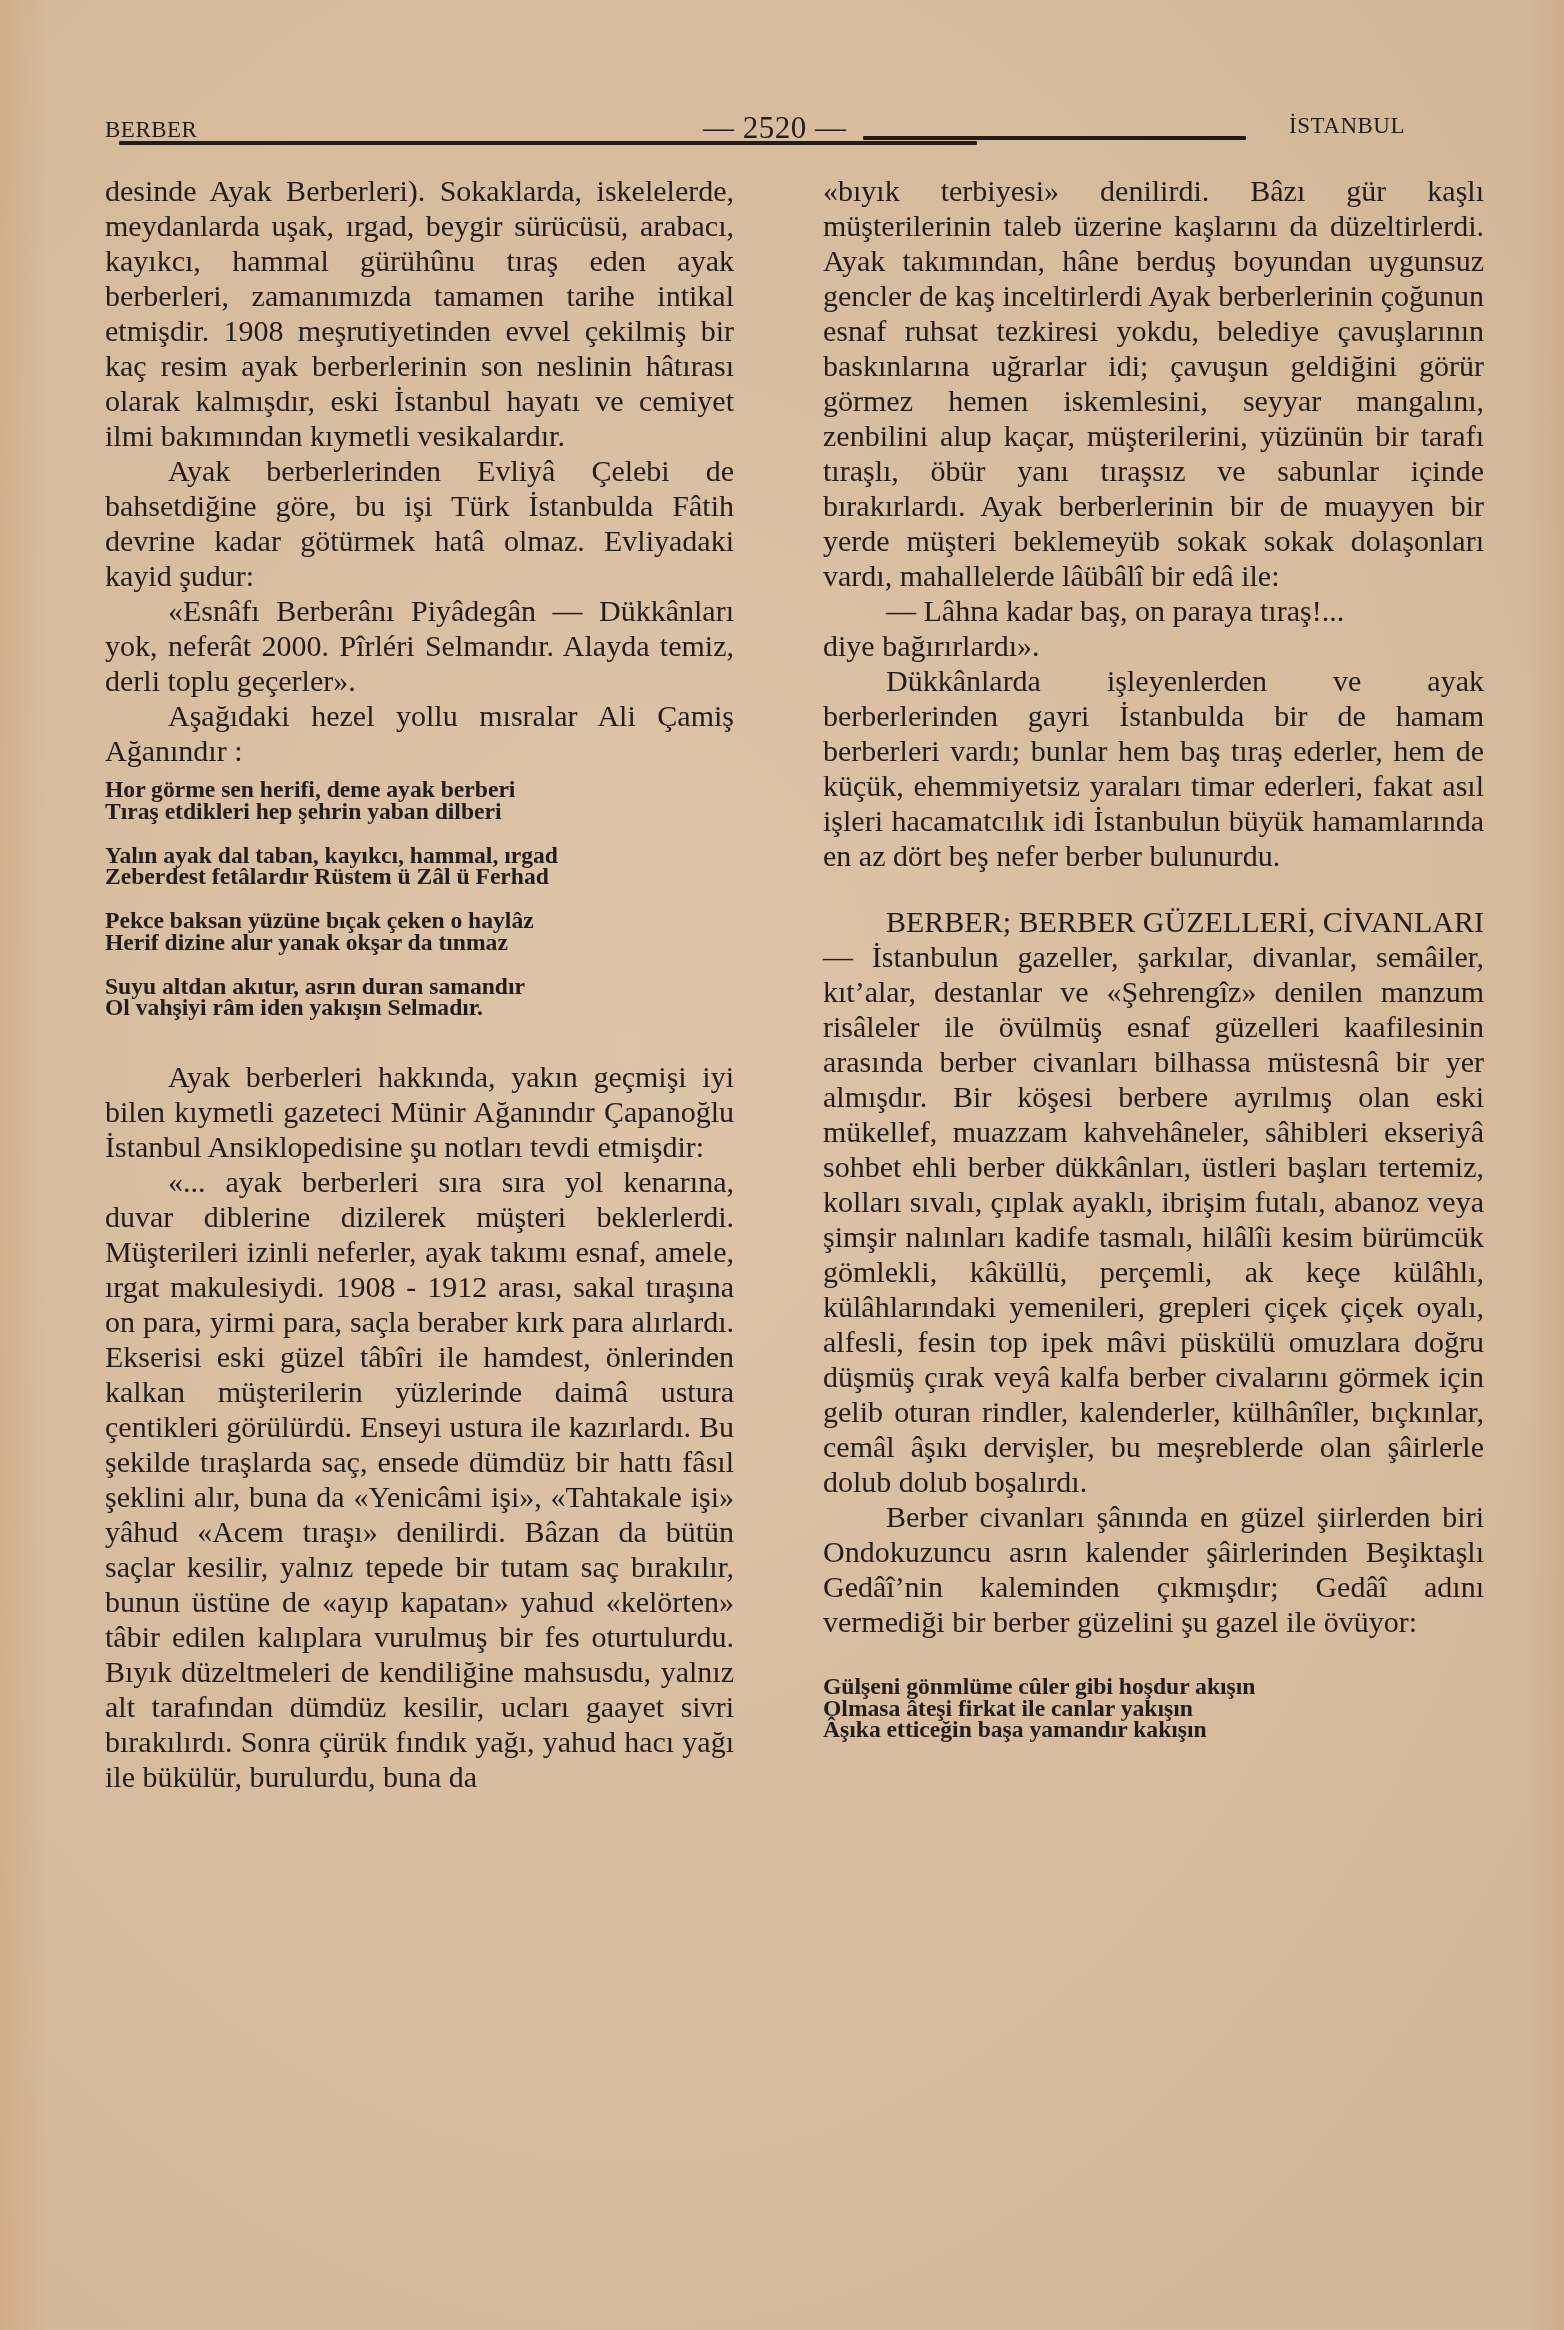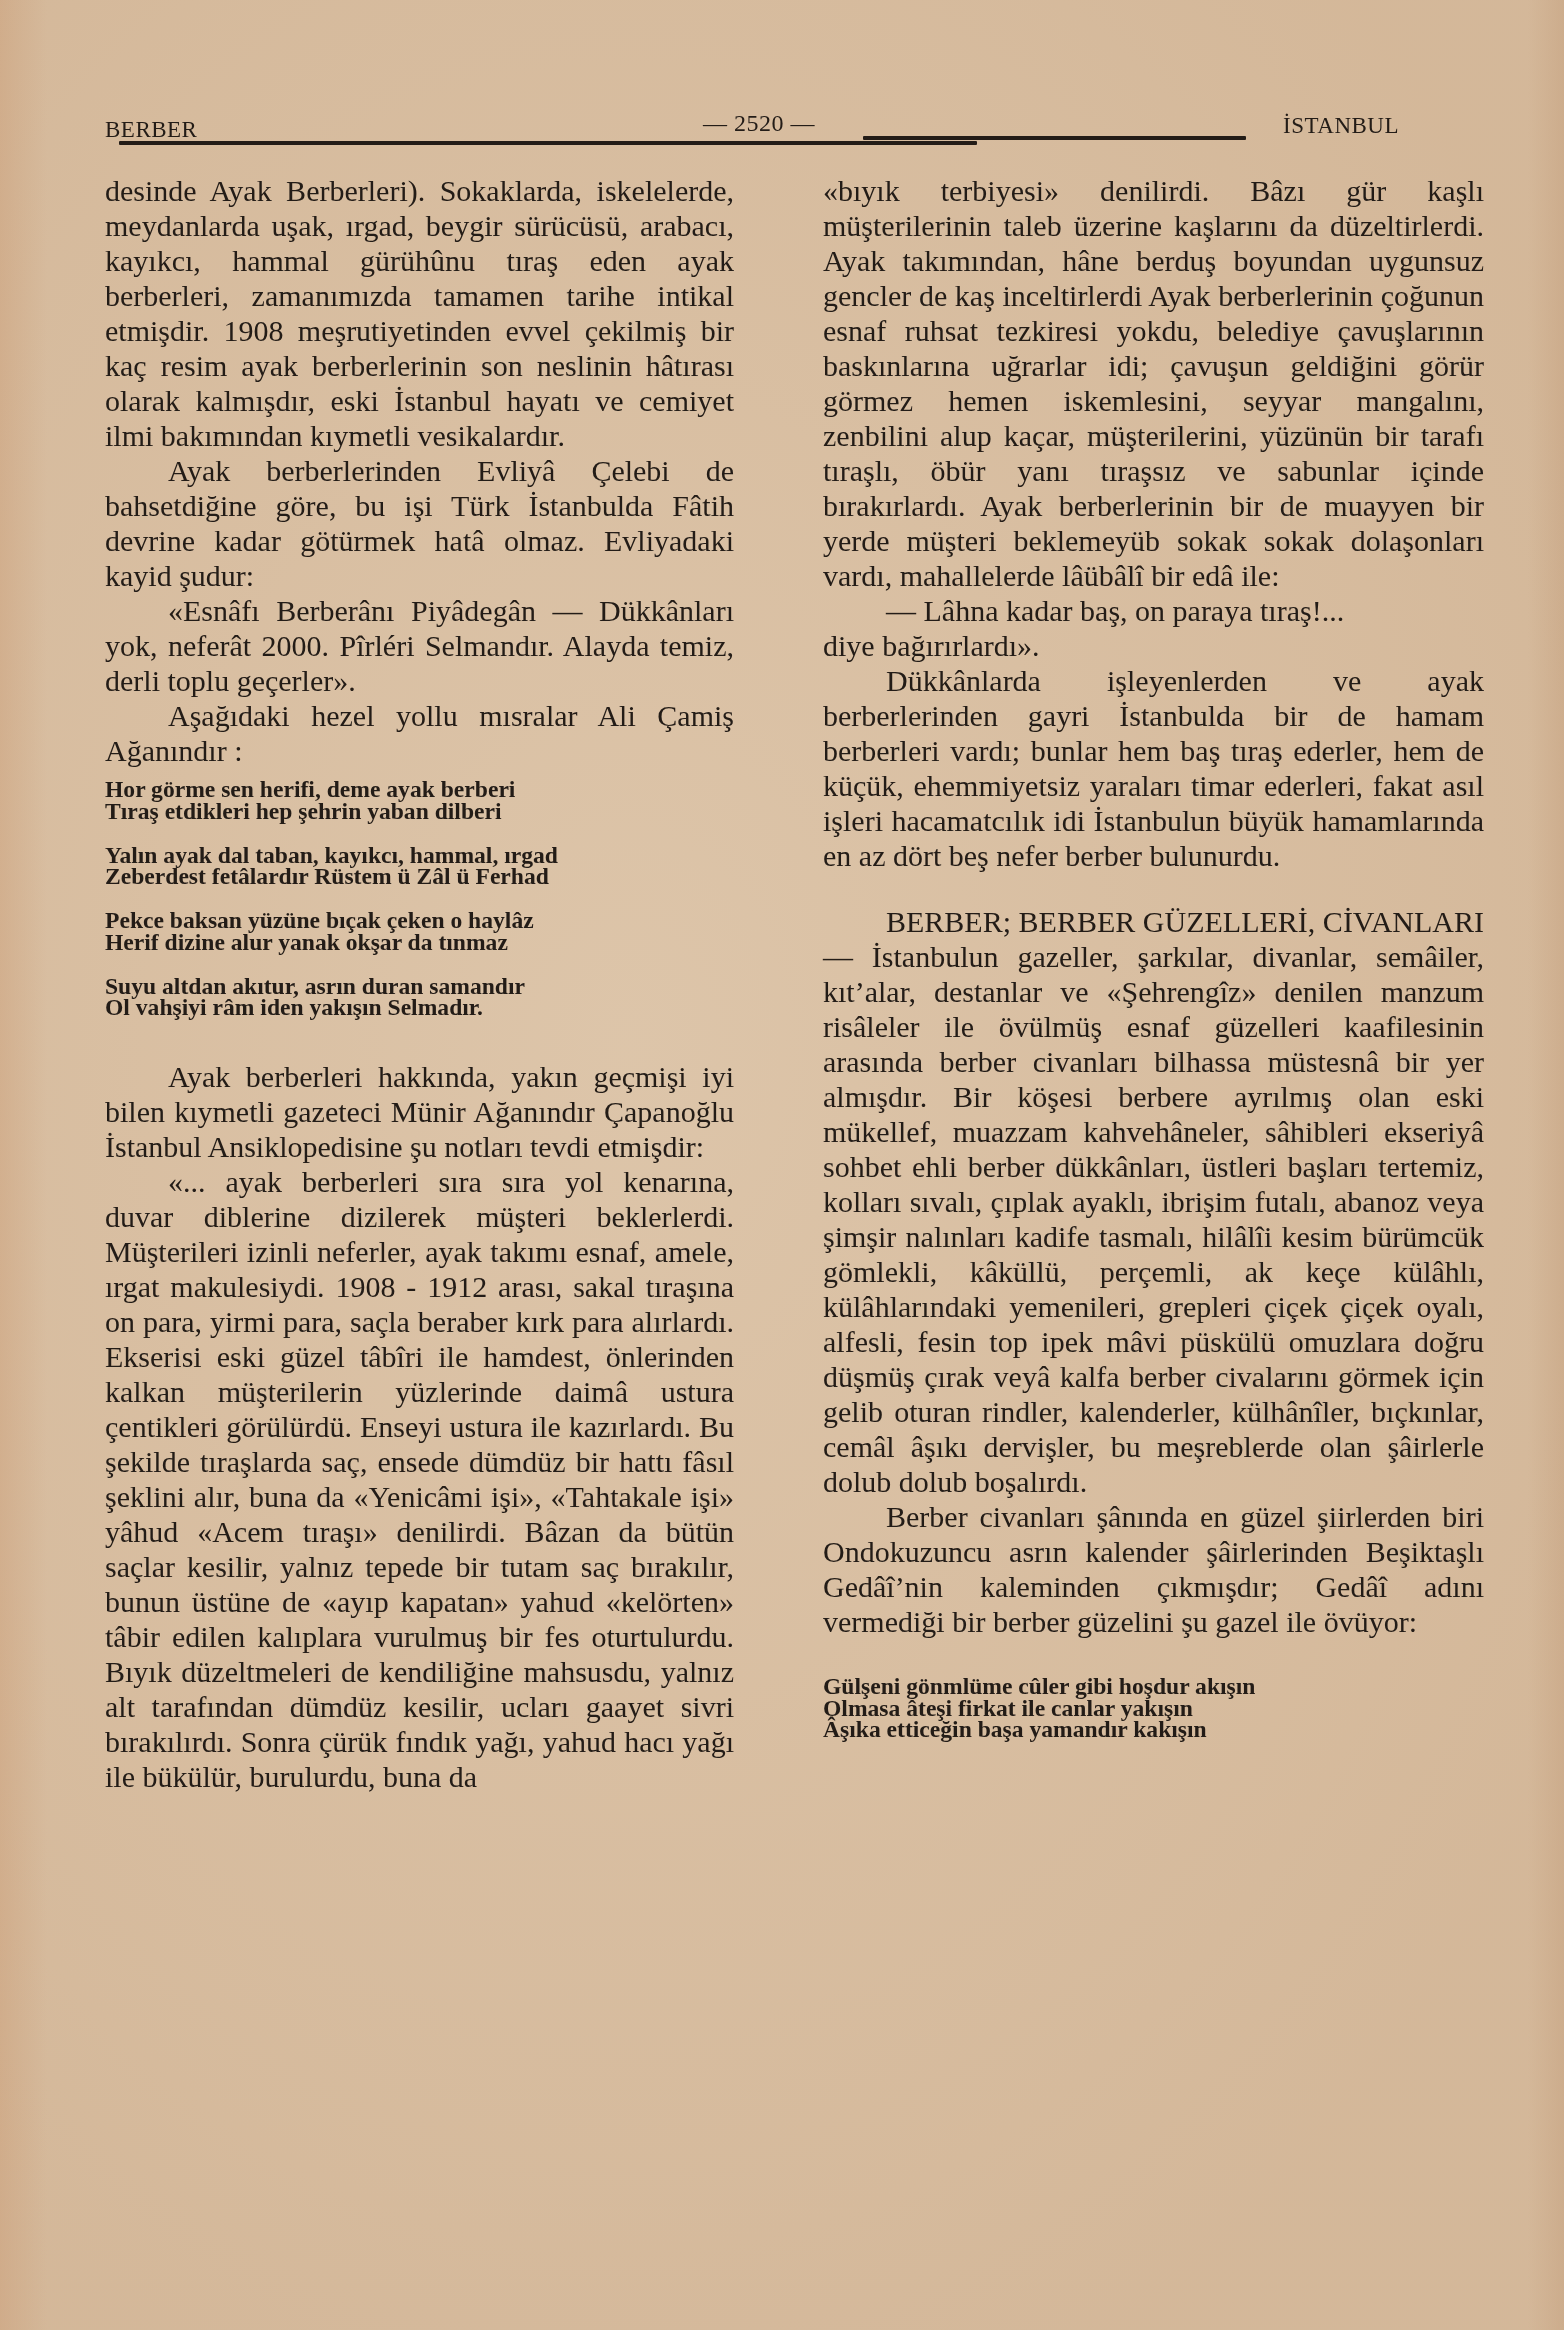--- a/index.html
+++ b/index.html
@@ -22,22 +22,22 @@
   }
   .right-edge-shade {
     position: absolute; right: 0; top: 0; bottom: 0; width: 37px;
     background: linear-gradient(to left, rgba(190,150,115,0.35), rgba(216,190,161,0));
   }
   .running-head {
     position: absolute; top: 113px; left: 105px; width: 1358px; height: 31px;
     font-size: 23px; letter-spacing: 0.5px;
   }
   .rh-left { position: absolute; left: 0; top: 4px; }
-  .rh-center { position: absolute; left: 598px; top: -3.1px; font-size: 24px; }
-  .rh-right { position: absolute; right: 64px; top: 0; }
+  .rh-center { position: absolute; left: 598px; top: -3.1px; font-size: 31px; }
+  .rh-right { position: absolute; right: 58px; top: 0; }
   .rule {
     position: absolute; height: 3.7px; background: #231c17; border-radius: 1px;
   }
   .rule-left { top: 141px; left: 119px; width: 858px; }
   .rule-right { top: 136px; left: 863px; width: 383px; }
   .column {
     position: absolute; top: 173px;
     font-size: 30px; line-height: 35px;
     text-align: justify;
   }

